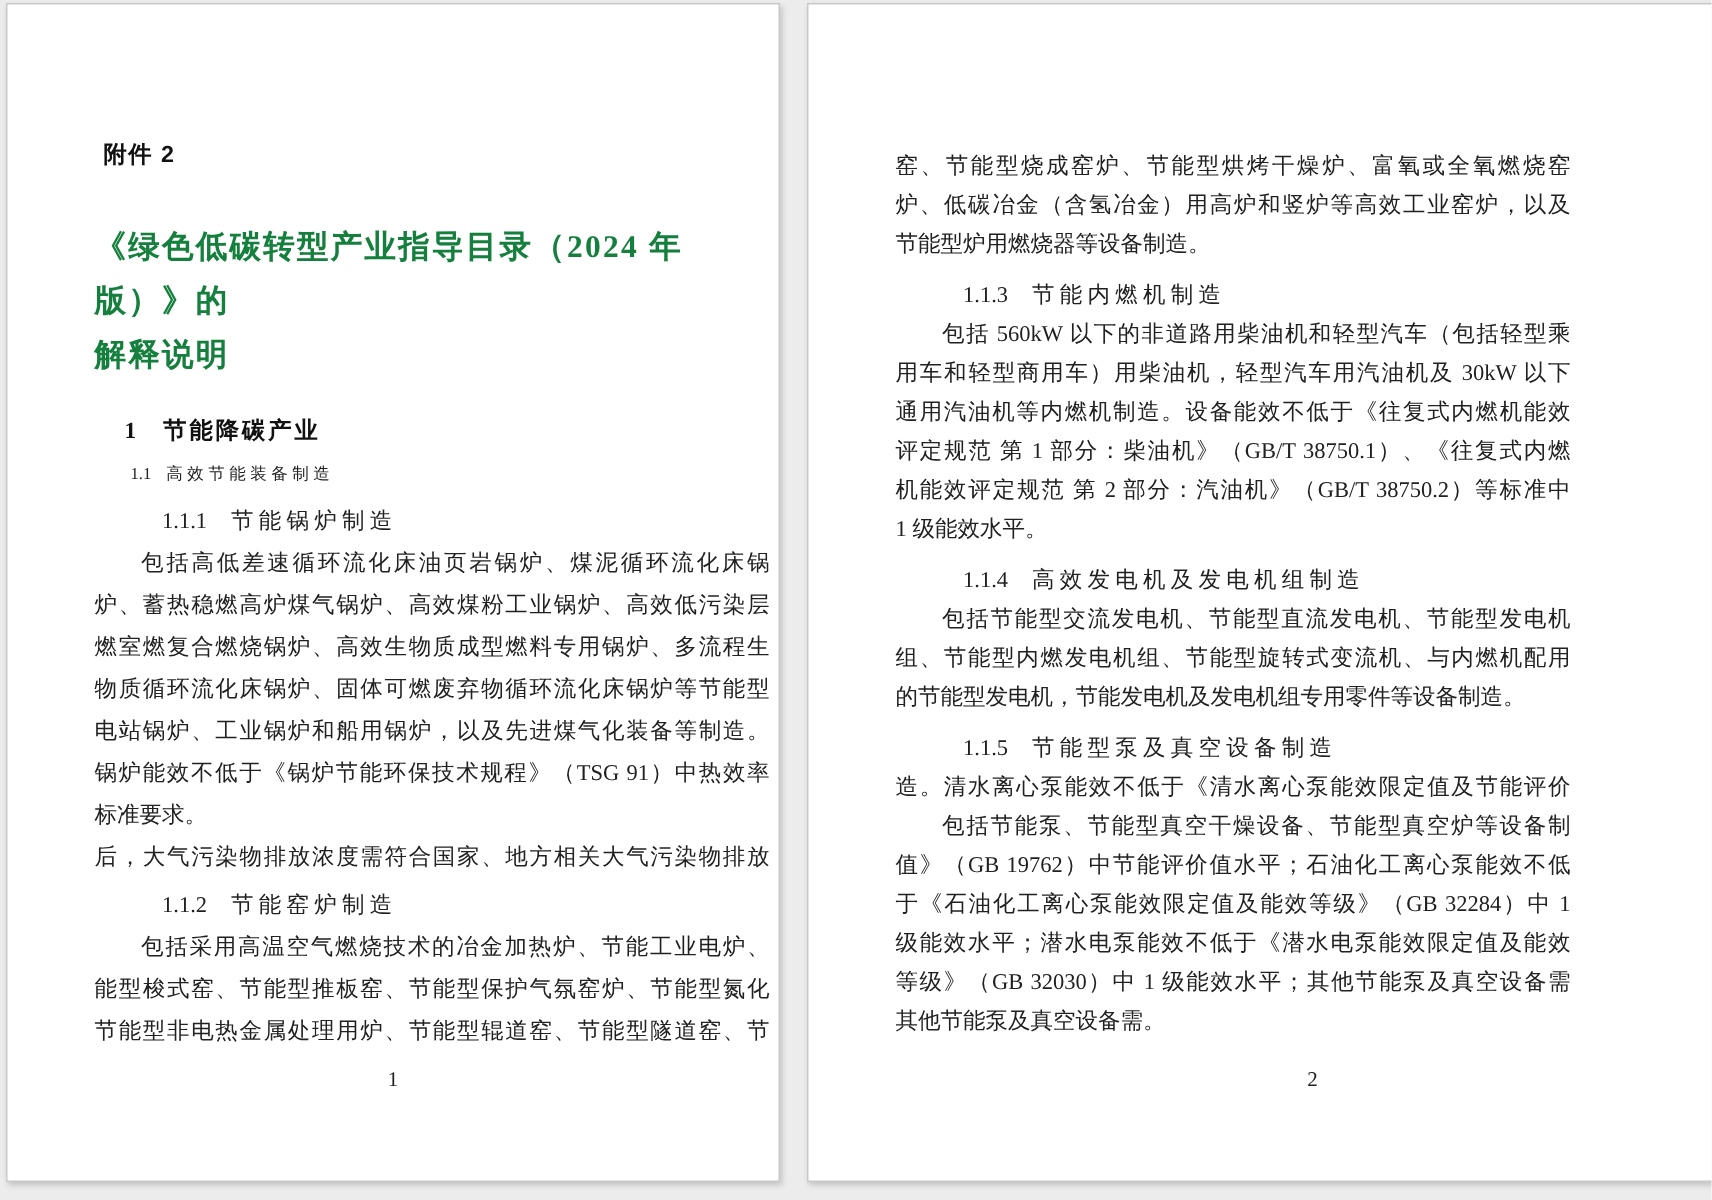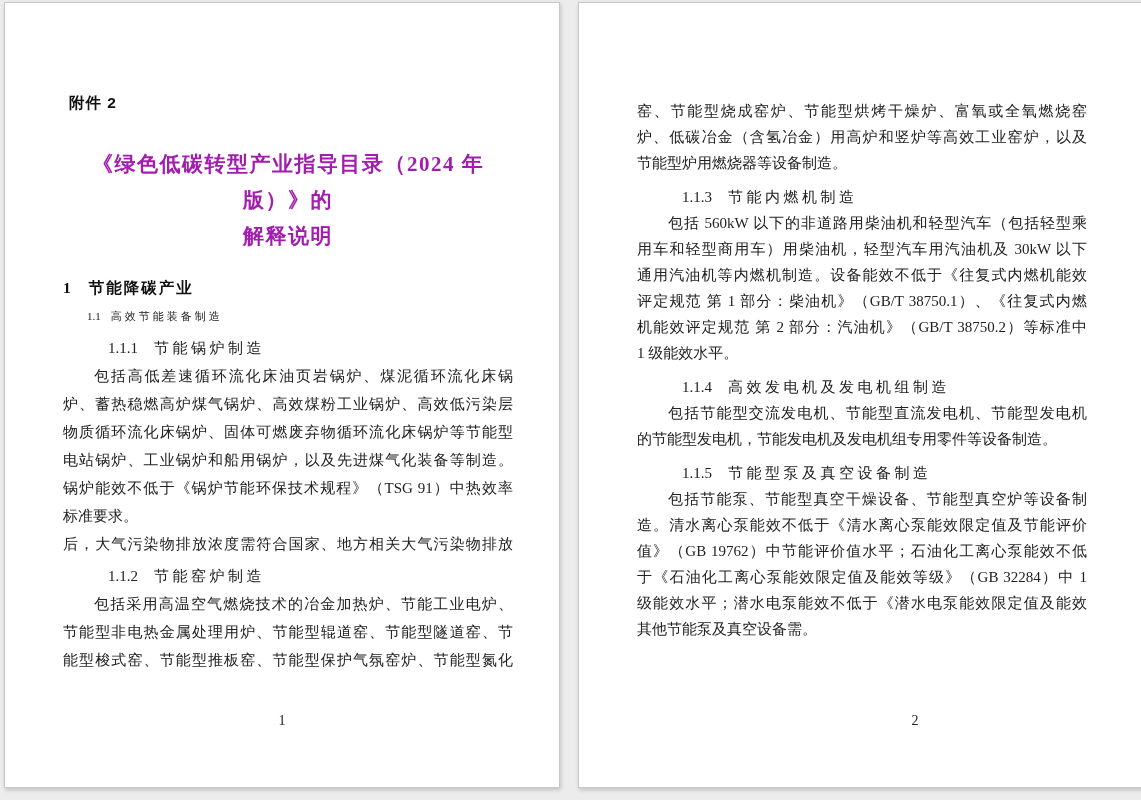--- a/index.html
+++ b/index.html
@@ -5,39 +5,39 @@
   html,body{margin:0;padding:0;}
   body{
     width:1141px;height:800px;overflow:hidden;
     background:#ececec;
     font-family:"Liberation Serif", serif;
     color:#212121;
   }
   .spread{display:flex;gap:18px;padding:2px 0 0 4px;}
   .page{
     position:relative;flex:none;box-sizing:border-box;
-    width:556px;height:786px;background:#ffffff;
+    width:516px;height:786px;background:#ffffff;
     border:1px solid #c9c9c9;
     box-shadow:1px 2px 4px rgba(0,0,0,0.18);
   }
   .page.right{width:674px;}
   .text{position:absolute;top:0;left:58px;width:450px;}
   .page.right .text{padding-top:95px;}
   .attachment{
     margin:90px 0 0 6px;
     font-family:"Liberation Sans", sans-serif;
     font-weight:bold;font-size:15.5px;letter-spacing:1px;color:#111;
   }
   .doc-title{
-    margin-top:32px;text-align:center;color:#a21caf;
+    margin-top:32px;text-align:left;color:#15803d;
     font-weight:bold;font-size:21px;line-height:36px;letter-spacing:1.5px;
   }
   .h1{
     margin-top:20px;line-height:28px;font-size:15.5px;font-weight:bold;
-    font-family:"Liberation Sans", sans-serif;color:#111;
+    font-family:"Liberation Sans", sans-serif;color:#111;margin-left:20px;
   }
   .h1 .hnum{margin-right:18px;font-family:"Liberation Serif", serif;}
   .h1 .hlabel{letter-spacing:2px;}
   .h2{line-height:28px;padding-left:24px;font-size:11px;}
   .h2 .hnum{margin-right:10px;}
   .h2 .hlabel{letter-spacing:3px;}
   .h3{line-height:28px;padding-left:45px;font-size:15px;}
   .h3 .hnum{margin-right:16px;}
   .h3 .hlabel{letter-spacing:3.5px;}
   .page.left .h3{margin-top:4px;}
@@ -64,54 +64,57 @@
       <div class="doc-title">
         <div>《绿色低碳转型产业指导目录（2024 年版）》的</div>
         <div>解释说明</div>
       </div>
       <div>
           <div class="h1"><span class="hnum">1</span><span class="hlabel">节能降碳产业</span></div>
           <div class="h2"><span class="hnum">1.1</span><span class="hlabel">高效节能装备制造</span></div>
           <div class="h3"><span class="hnum">1.1.1</span><span class="hlabel">节能锅炉制造</span></div>
           <div class="line indent">包括高低差速循环流化床油页岩锅炉、煤泥循环流化床锅</div>
           <div class="line">炉、蓄热稳燃高炉煤气锅炉、高效煤粉工业锅炉、高效低污染层</div>
+          <div class="line">燃室燃复合燃烧锅炉、高效生物质成型燃料专用锅炉、多流程生</div>
           <div class="line">物质循环流化床锅炉、固体可燃废弃物循环流化床锅炉等节能型</div>
           <div class="line">电站锅炉、工业锅炉和船用锅炉，以及先进煤气化装备等制造。</div>
           <div class="line">锅炉能效不低于《锅炉节能环保技术规程》（TSG 91）中热效率</div>
           <div class="line para-end">标准要求。</div>
           <div class="line">后，大气污染物排放浓度需符合国家、地方相关大气污染物排放</div>
           <div class="h3"><span class="hnum">1.1.2</span><span class="hlabel">节能窑炉制造</span></div>
           <div class="line indent">包括采用高温空气燃烧技术的冶金加热炉、节能工业电炉、</div>
+          <div class="line">能型梭式窑、节能型推板窑、节能型保护气氛窑炉、节能型氮化</div>
           <div class="line">节能型非电热金属处理用炉、节能型辊道窑、节能型隧道窑、节</div>
-          <div class="line">能型梭式窑、节能型推板窑、节能型保护气氛窑炉、节能型氮化</div>
         </div>
     </div>
     <div class="pagenum">1</div>
   </div>
 
   <div class="page right">
     <div class="text">
       <div>
           <div class="line">窑、节能型烧成窑炉、节能型烘烤干燥炉、富氧或全氧燃烧窑</div>
           <div class="line">炉、低碳冶金（含氢冶金）用高炉和竖炉等高效工业窑炉，以及</div>
           <div class="line para-end">节能型炉用燃烧器等设备制造。</div>
           <div class="h3"><span class="hnum">1.1.3</span><span class="hlabel">节能内燃机制造</span></div>
           <div class="line indent">包括 560kW 以下的非道路用柴油机和轻型汽车（包括轻型乘</div>
           <div class="line">用车和轻型商用车）用柴油机，轻型汽车用汽油机及 30kW 以下</div>
           <div class="line">通用汽油机等内燃机制造。设备能效不低于《往复式内燃机能效</div>
           <div class="line">评定规范 第 1 部分：柴油机》（GB/T 38750.1）、《往复式内燃</div>
           <div class="line">机能效评定规范 第 2 部分：汽油机》（GB/T 38750.2）等标准中</div>
           <div class="line para-end">1 级能效水平。</div>
           <div class="h3"><span class="hnum">1.1.4</span><span class="hlabel">高效发电机及发电机组制造</span></div>
           <div class="line indent">包括节能型交流发电机、节能型直流发电机、节能型发电机</div>
+          <div class="line">组、节能型内燃发电机组、节能型旋转式变流机、与内燃机配用</div>
           <div class="line para-end">的节能型发电机，节能发电机及发电机组专用零件等设备制造。</div>
           <div class="h3"><span class="hnum">1.1.5</span><span class="hlabel">节能型泵及真空设备制造</span></div>
+          <div class="line">造。清水离心泵能效不低于《清水离心泵能效限定值及节能评价</div>
           <div class="line indent">包括节能泵、节能型真空干燥设备、节能型真空炉等设备制</div>
-          <div class="line">造。清水离心泵能效不低于《清水离心泵能效限定值及节能评价</div>
           <div class="line">值》（GB 19762）中节能评价值水平；石油化工离心泵能效不低</div>
           <div class="line">于《石油化工离心泵能效限定值及能效等级》（GB 32284）中 1</div>
           <div class="line">级能效水平；潜水电泵能效不低于《潜水电泵能效限定值及能效</div>
+          <div class="line">等级》（GB 32030）中 1 级能效水平；其他节能泵及真空设备需</div>
           <div class="line para-end">其他节能泵及真空设备需。</div>
         </div>
     </div>
     <div class="pagenum">2</div>
   </div>
 </div>
 
 </body></html>

